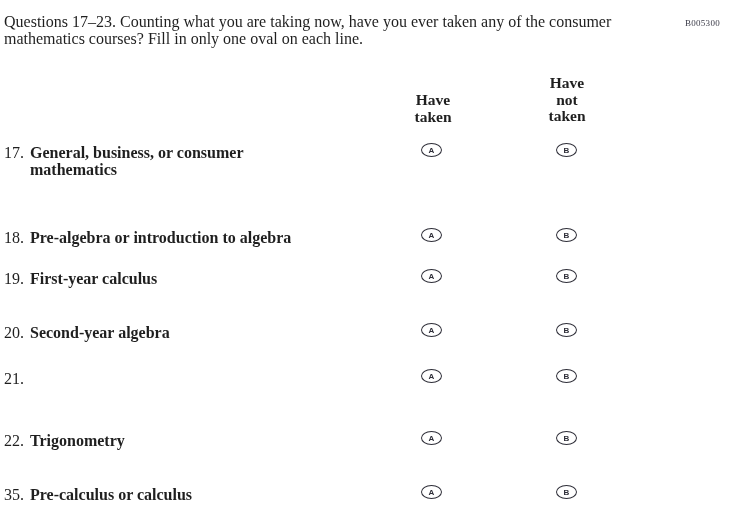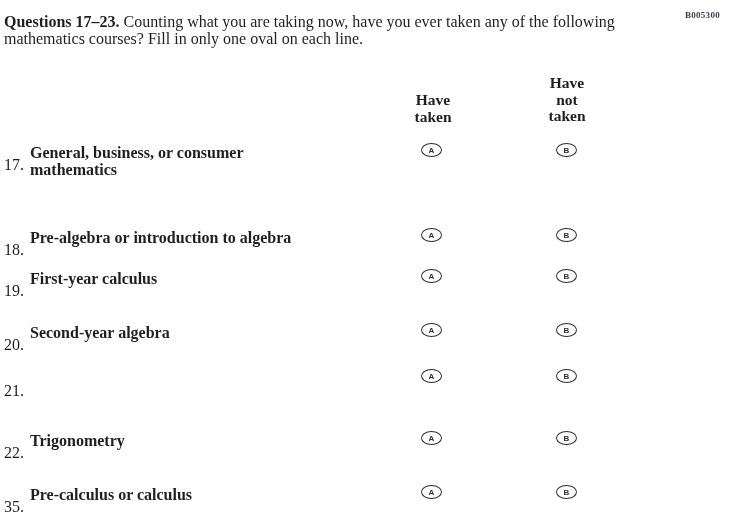--- a/index.html
+++ b/index.html
@@ -7,36 +7,36 @@
     position: relative;
     width: 730px;
     height: 513px;
     background: #ffffff;
     font-family: "Liberation Serif", "DejaVu Serif", serif;
     color: #1f1f1f;
     overflow: hidden;
   }
   .form-code {
     position: absolute;
-    top: 10px;
+    top: 18px;
     right: 10px;
     font-size: 9px;
-    font-weight: bold;
+    font-weight: normal;
     color: #3d3d4a;
     letter-spacing: 0.3px;
   }
   .intro {
     position: absolute;
     left: 4px;
     top: 14px;
     font-size: 16px;
     line-height: 16.5px;
   }
   .intro .line { white-space: nowrap; }
-  .intro .b { font-weight: bold; }
+  .intro .b { font-weight: normal; }
   .col-head {
     position: absolute;
     width: 120px;
     text-align: center;
     font-weight: bold;
     font-size: 15.5px;
     line-height: 16.5px;
   }
   #head-a { left: 373px; top: 92px; }
   #head-b { left: 507px; top: 75px; }
@@ -45,21 +45,20 @@
     position: absolute;
     left: 4px;
     right: 0;
     font-size: 16px;
     line-height: 17px;
   }
   .qnum {
     position: absolute;
     left: 0;
     top: 0;
-    margin-top: 12px;
   }
   .qtext {
     margin-left: 26px;
     max-width: 330px;
   }
   .qtext div { white-space: nowrap; font-weight: bold; }
   .oval {
     position: absolute;
     top: -1px;
     width: 21px;
@@ -81,21 +80,21 @@
   .oval-b { left: 552px; }
 </style>
 </head>
 <body>
 
 <div id="page">
 
   <div class="form-code">B005300</div>
 
   <div class="intro">
-    <div class="line"><span class="b">Questions 17–23.</span><span> Counting what you are taking now, have you ever taken any of the following</span></div>
+    <div class="line"><span class="b">Questions 17–23.</span><span> Counting what you are taking now, have you ever taken any of the consumer</span></div>
     <div class="line">mathematics courses? Fill in only one oval on each line.</div>
   </div>
 
   <div class="col-head" id="head-a">
     <div class="hline">Have</div>
     <div class="hline">taken</div>
   </div>
 
   <div class="col-head" id="head-b">
     <div class="hline">Have</div>

